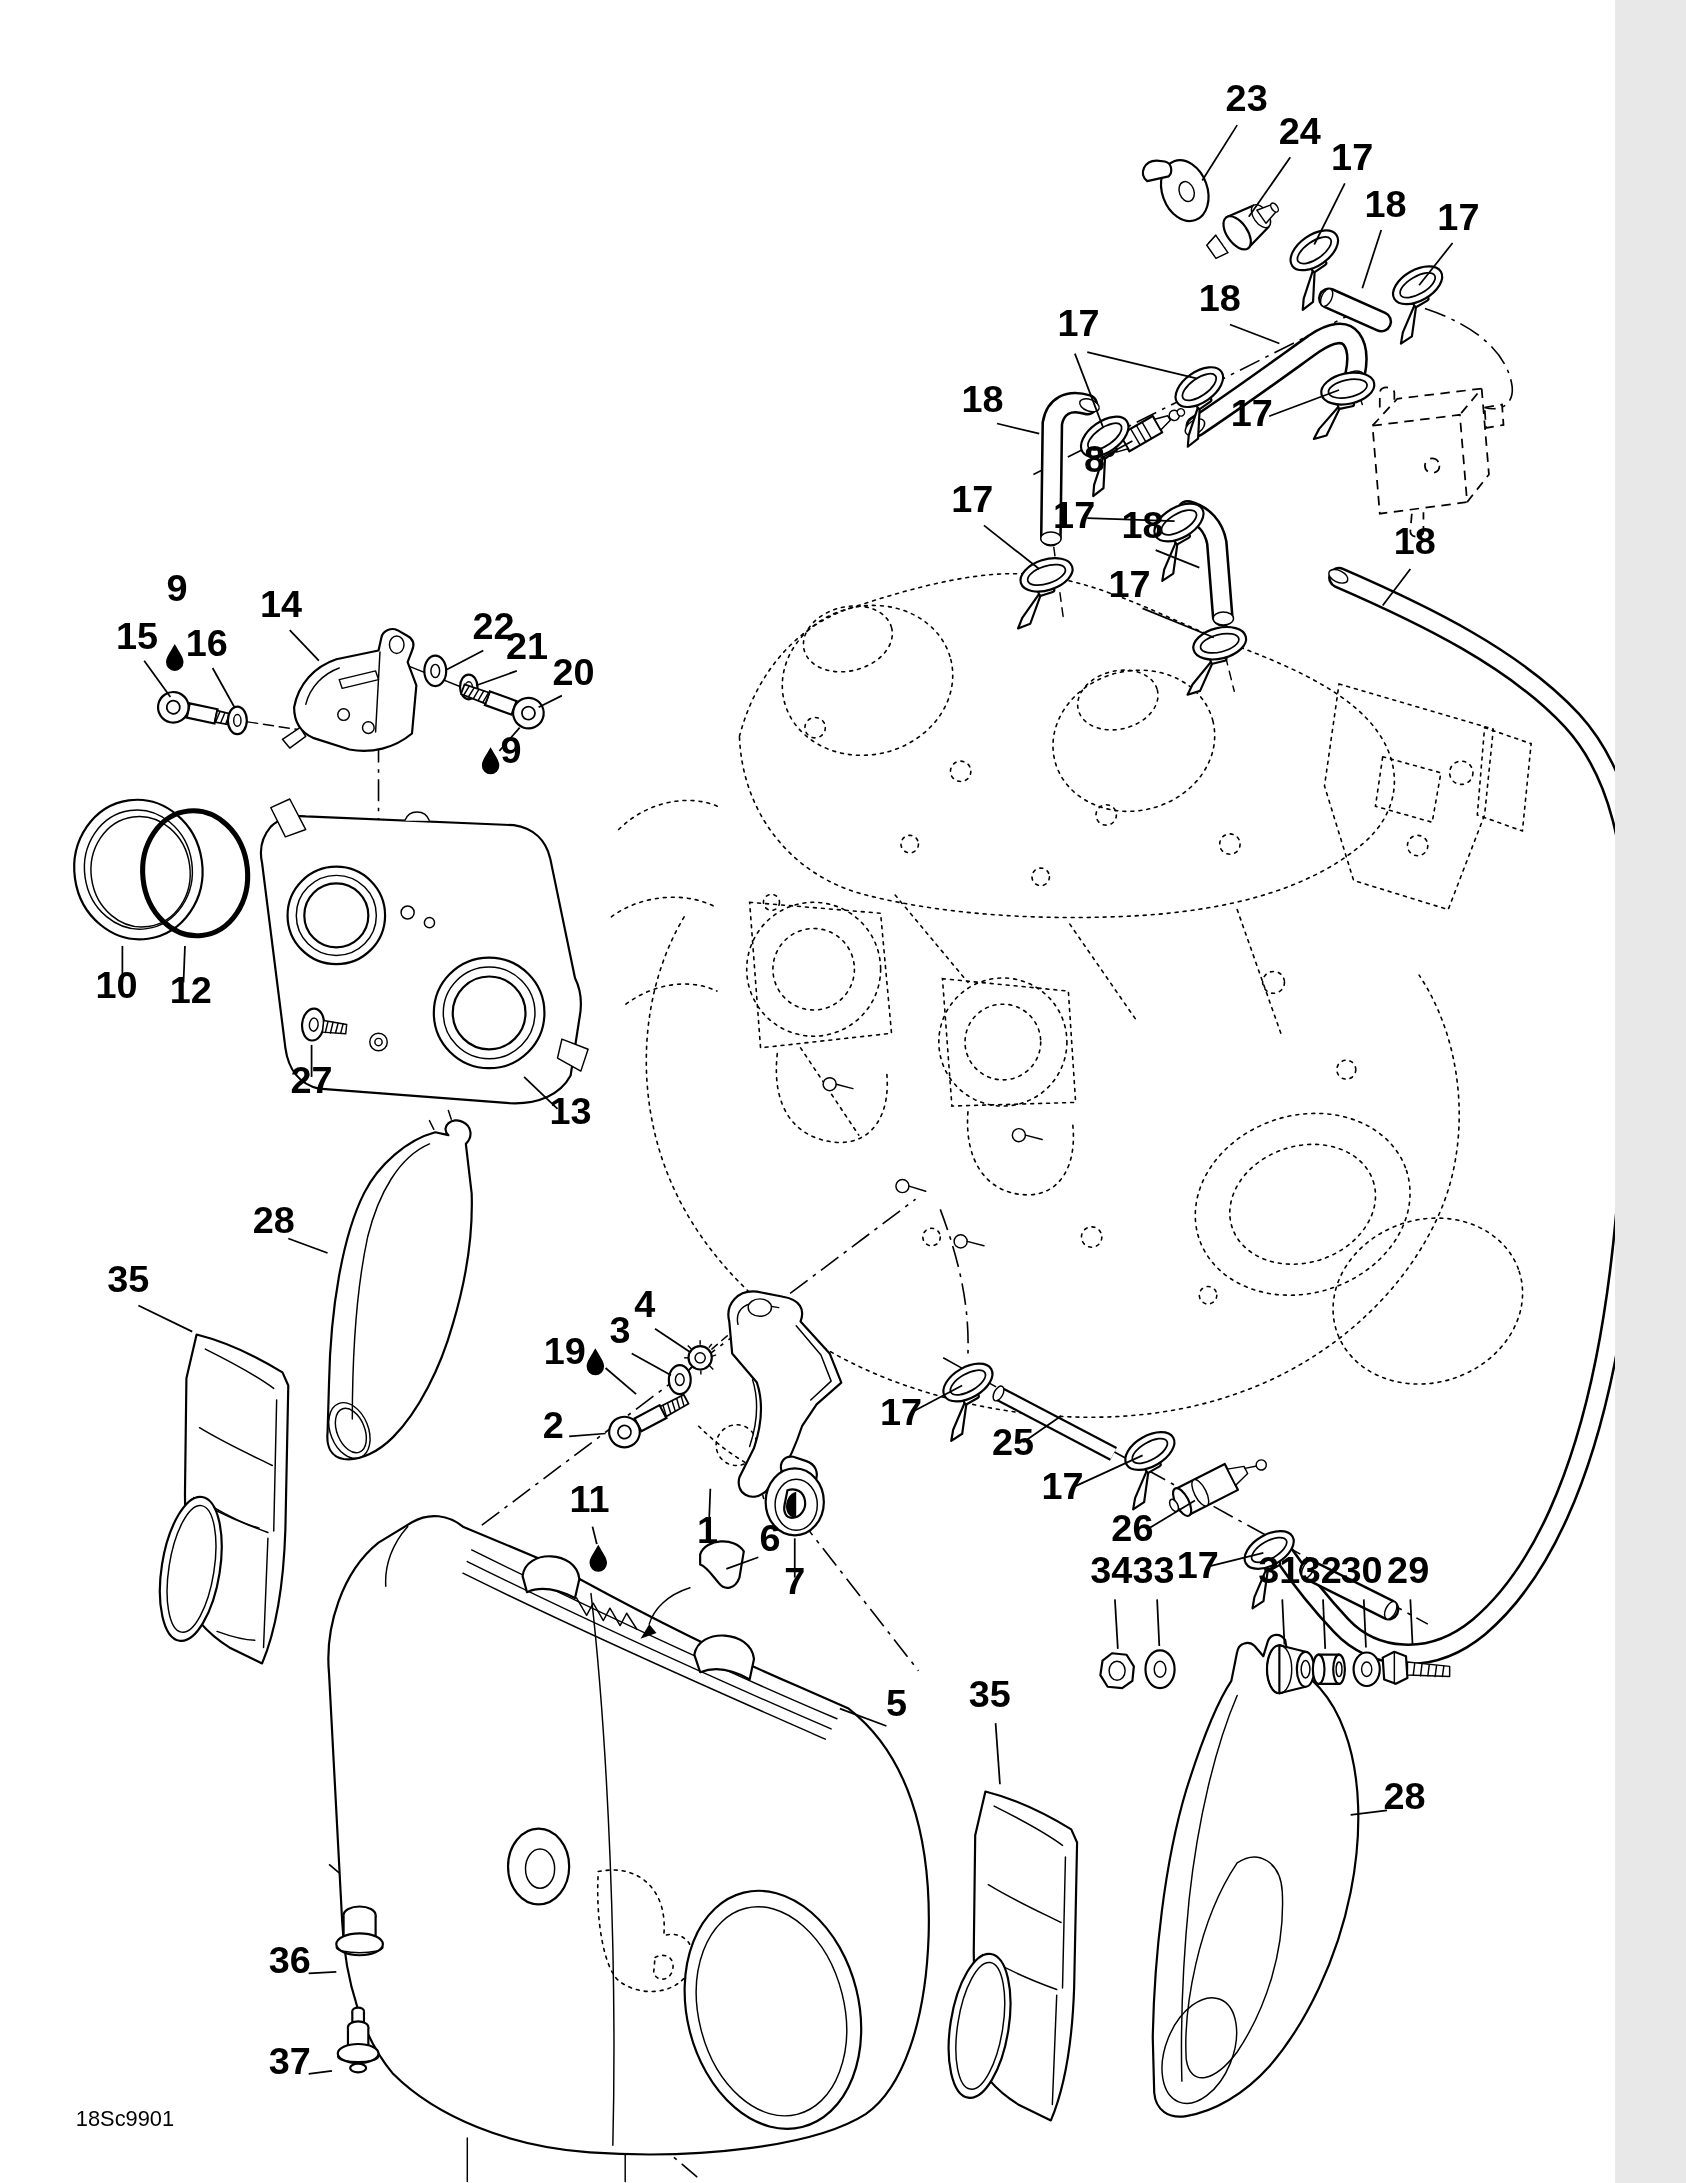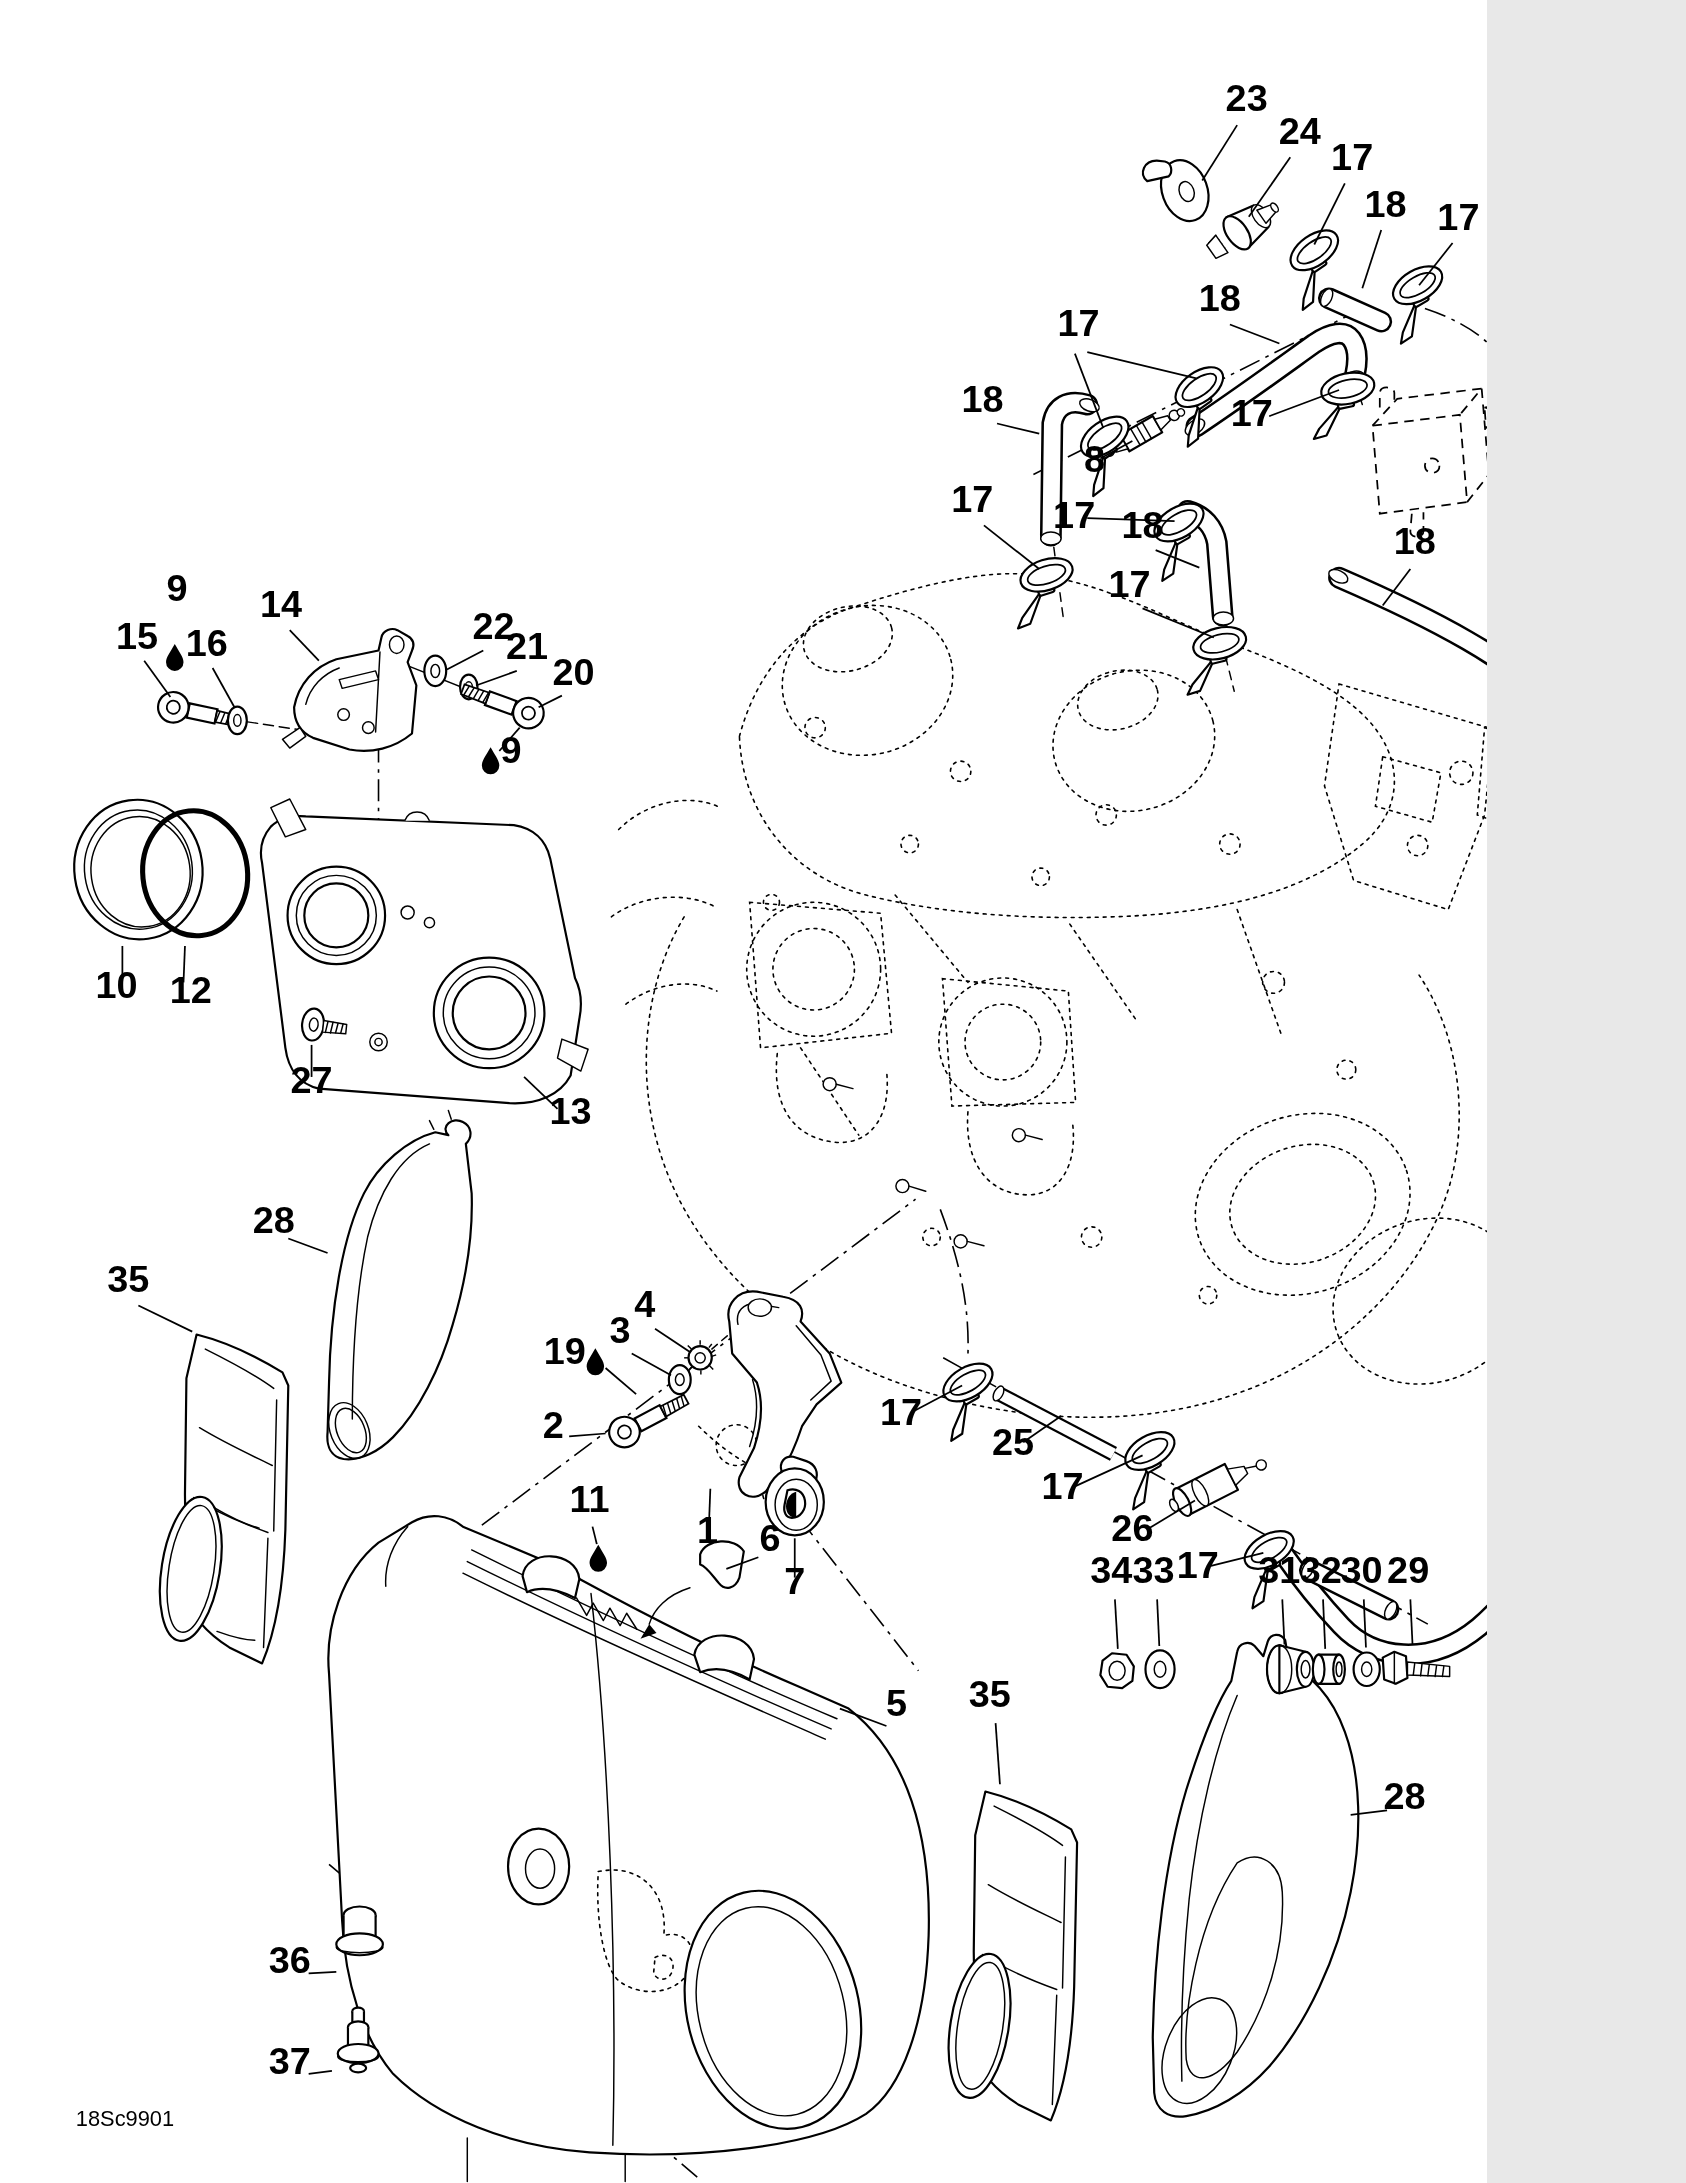--- a/index.html
+++ b/index.html
@@ -1,16 +1,16 @@
 <!DOCTYPE html>
 <html style="font-size:11.6px"><head>
 <meta charset="utf-8">
 <style>
   html,body { margin:0; padding:0; background:#e8e8e8; }
-  .sheet { width:1487px; height:2183px; background:#ffffff; position:relative; overflow:hidden; }
+  .sheet { width:1615px; height:2183px; background:#ffffff; position:relative; overflow:hidden; }
   svg { position:absolute; left:0; top:0; display:block; }
   .callout { font-family:"Liberation Sans", sans-serif; font-weight:700; font-size:52px; fill:#000; }
   .figcode { font-family:"Liberation Sans", sans-serif; font-weight:400; font-size:30px; fill:#000; }
   .ink2 { stroke:#000; fill:none; stroke-width:2; stroke-linecap:round; stroke-linejoin:round; }
   .wht  { stroke:#000; fill:#fff; stroke-width:3; stroke-linejoin:round; }
   .wht2 { stroke:#000; fill:#fff; stroke-width:2; stroke-linejoin:round; }
   .ghost { stroke:#000; fill:none; stroke-width:2.2; stroke-dasharray:4 7; stroke-linecap:round; }
   .dashdot { stroke:#000; fill:none; stroke-width:2.2; stroke-dasharray:30 9 5 9; }
   .dashed  { stroke:#000; fill:none; stroke-width:2.4; stroke-dasharray:13 9; }
   .leader { stroke:#000; stroke-width:2.4; }

